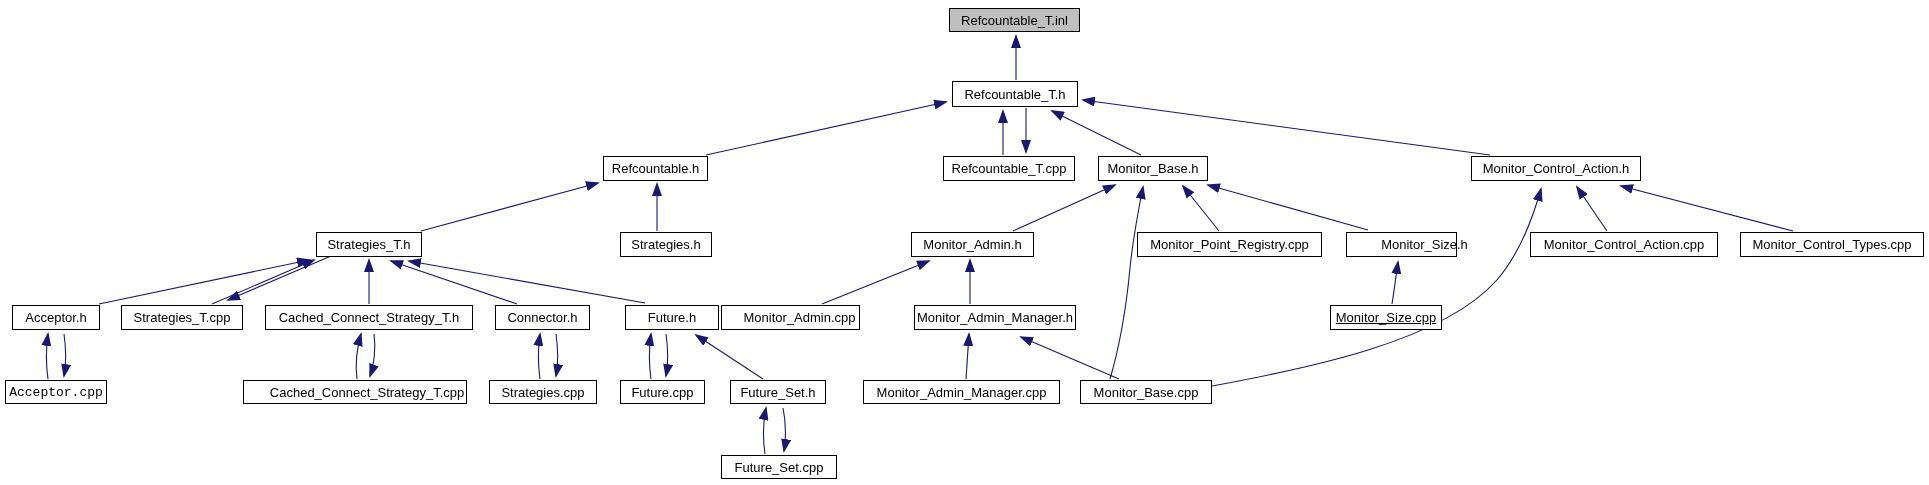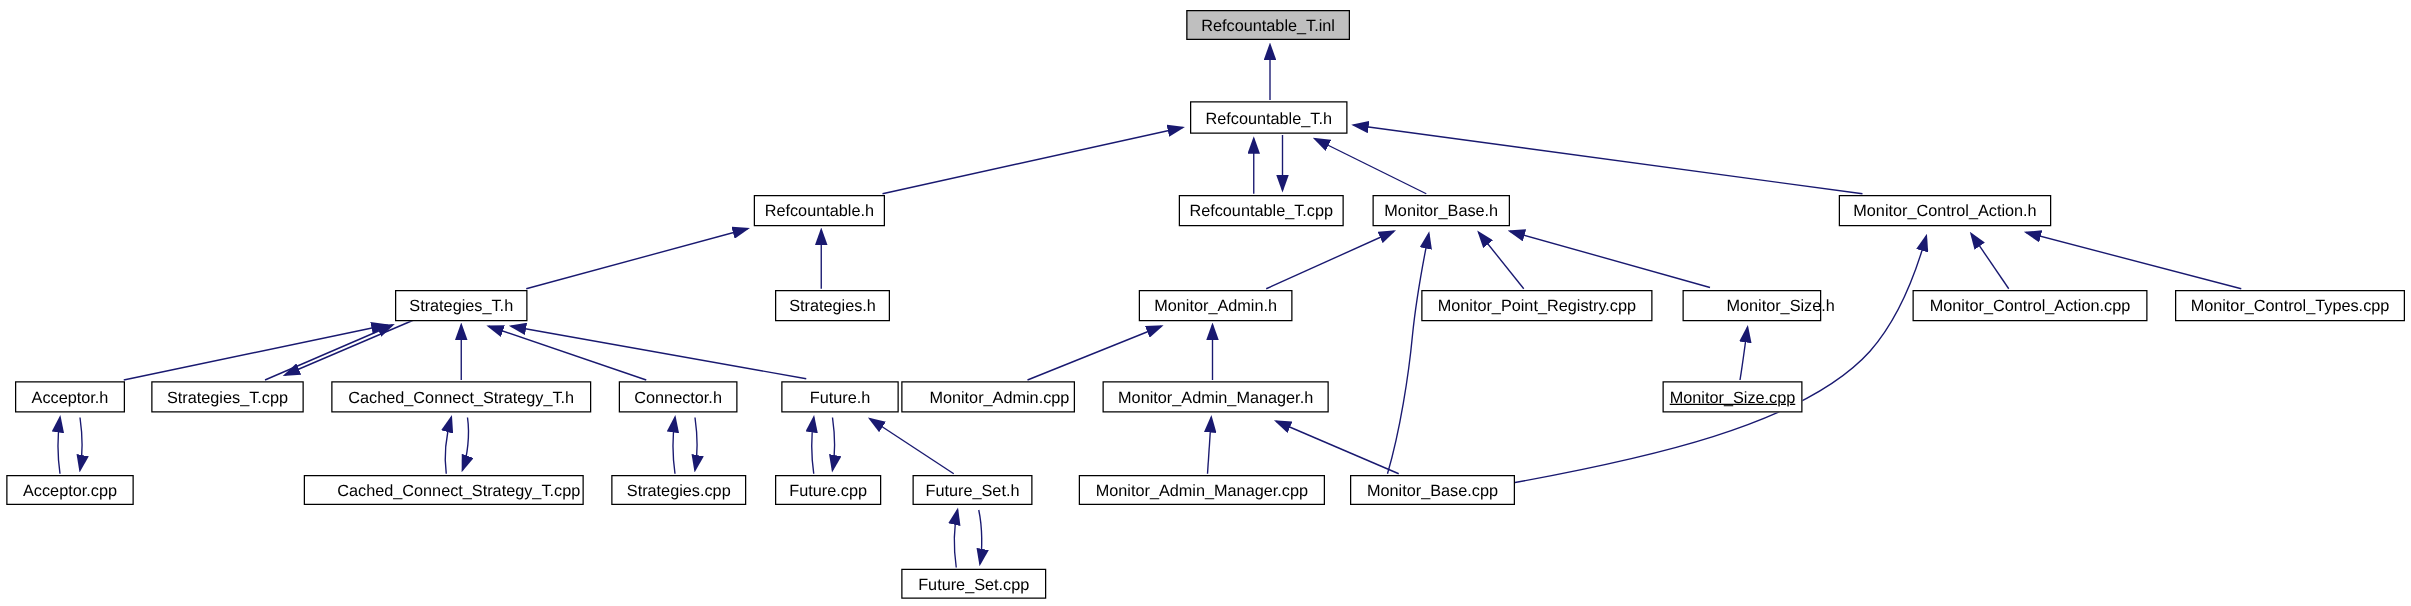--- a/index.html
+++ b/index.html
@@ -88,23 +88,23 @@
       <div class="node" style="left: 1137px; top: 232px; width: 185px; height: 25px;">Monitor_Point_Registry.cpp</div>
       <div class="node" style="left: 1346px; top: 232px; width: 111px; height: 25px; padding-left: 46px;">Monitor_Size.h</div>
       <div class="node" style="left: 1530px; top: 232px; width: 188px; height: 25px;">Monitor_Control_Action.cpp</div>
       <div class="node" style="left: 1740px; top: 232px; width: 184px; height: 25px; text-align: right;">Monitor_Control_Types.cpp</div>
       <div class="node" style="left: 12px; top: 305px; width: 88px; height: 25px;">Acceptor.h</div>
       <div class="node" style="left: 121px; top: 305px; width: 122px; height: 25px;">Strategies_T.cpp</div>
       <div class="node" style="left: 265px; top: 305px; width: 208px; height: 25px;">Cached_Connect_Strategy_T.h</div>
       <div class="node" style="left: 495px; top: 305px; width: 95px; height: 25px;">Connector.h</div>
       <div class="node" style="left: 625px; top: 305px; width: 94px; height: 25px;">Future.h</div>
       <div class="node" style="left: 721px; top: 305px; width: 139px; height: 25px; padding-left: 18px;">Monitor_Admin.cpp</div>
-      <div class="node" style="left: 882px; top: 305px; width: 181px; height: 25px;">Monitor_Admin_Manager.h</div>
+      <div class="node" style="left: 914px; top: 305px; width: 162px; height: 25px;">Monitor_Admin_Manager.h</div>
       <div class="node" style="left: 1330px; top: 305px; width: 112px; height: 25px; text-decoration: underline;">Monitor_Size.cpp</div>
-      <div class="node" style="left: 5px; top: 380px; width: 102px; height: 24px;">Acceptor.cpp</div>
+      <div class="node" style="left: 5px; top: 380px; width: 102px; height: 24px; font-family: Liberation Mono, monospace;">Acceptor.cpp</div>
       <div class="node" style="left: 243px; top: 380px; width: 224px; height: 24px; padding-left: 24px;">Cached_Connect_Strategy_T.cpp</div>
       <div class="node" style="left: 489px; top: 380px; width: 108px; height: 24px;">Strategies.cpp</div>
       <div class="node" style="left: 620px; top: 380px; width: 85px; height: 24px;">Future.cpp</div>
       <div class="node" style="left: 730px; top: 380px; width: 96px; height: 24px;">Future_Set.h</div>
       <div class="node" style="left: 863px; top: 380px; width: 197px; height: 24px;">Monitor_Admin_Manager.cpp</div>
       <div class="node" style="left: 1080px; top: 380px; width: 132px; height: 24px;">Monitor_Base.cpp</div>
       <div class="node" style="left: 721px; top: 455px; width: 116px; height: 24px;">Future_Set.cpp</div>
     </div>
 </div>
 

